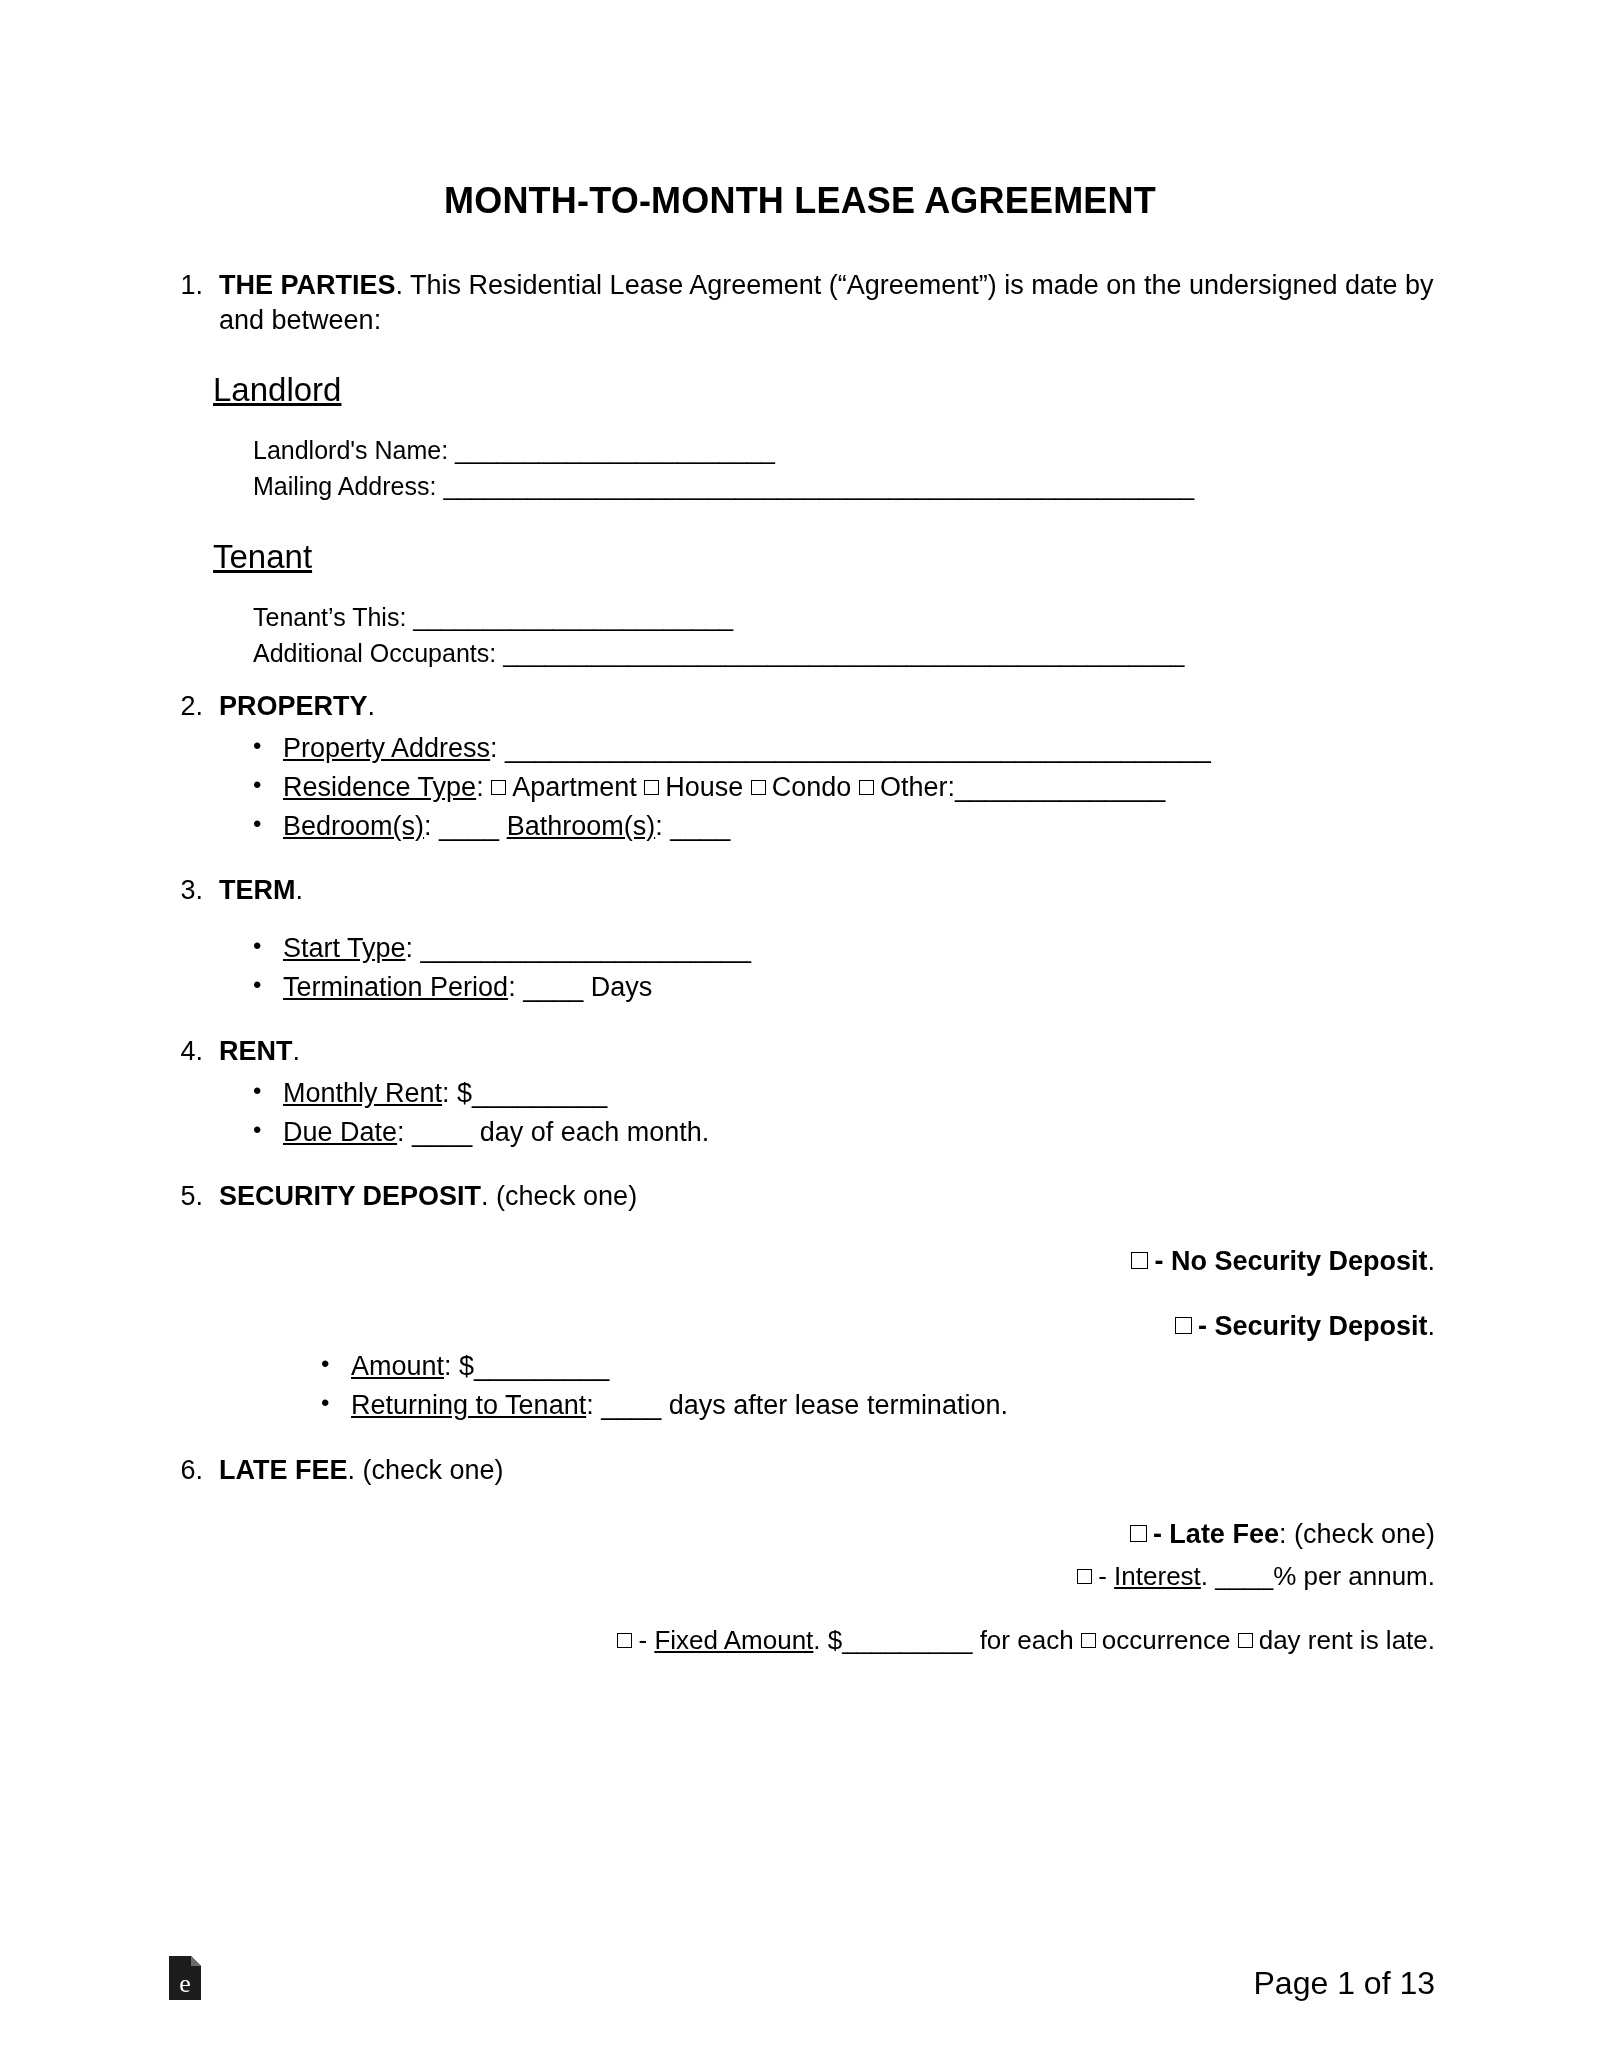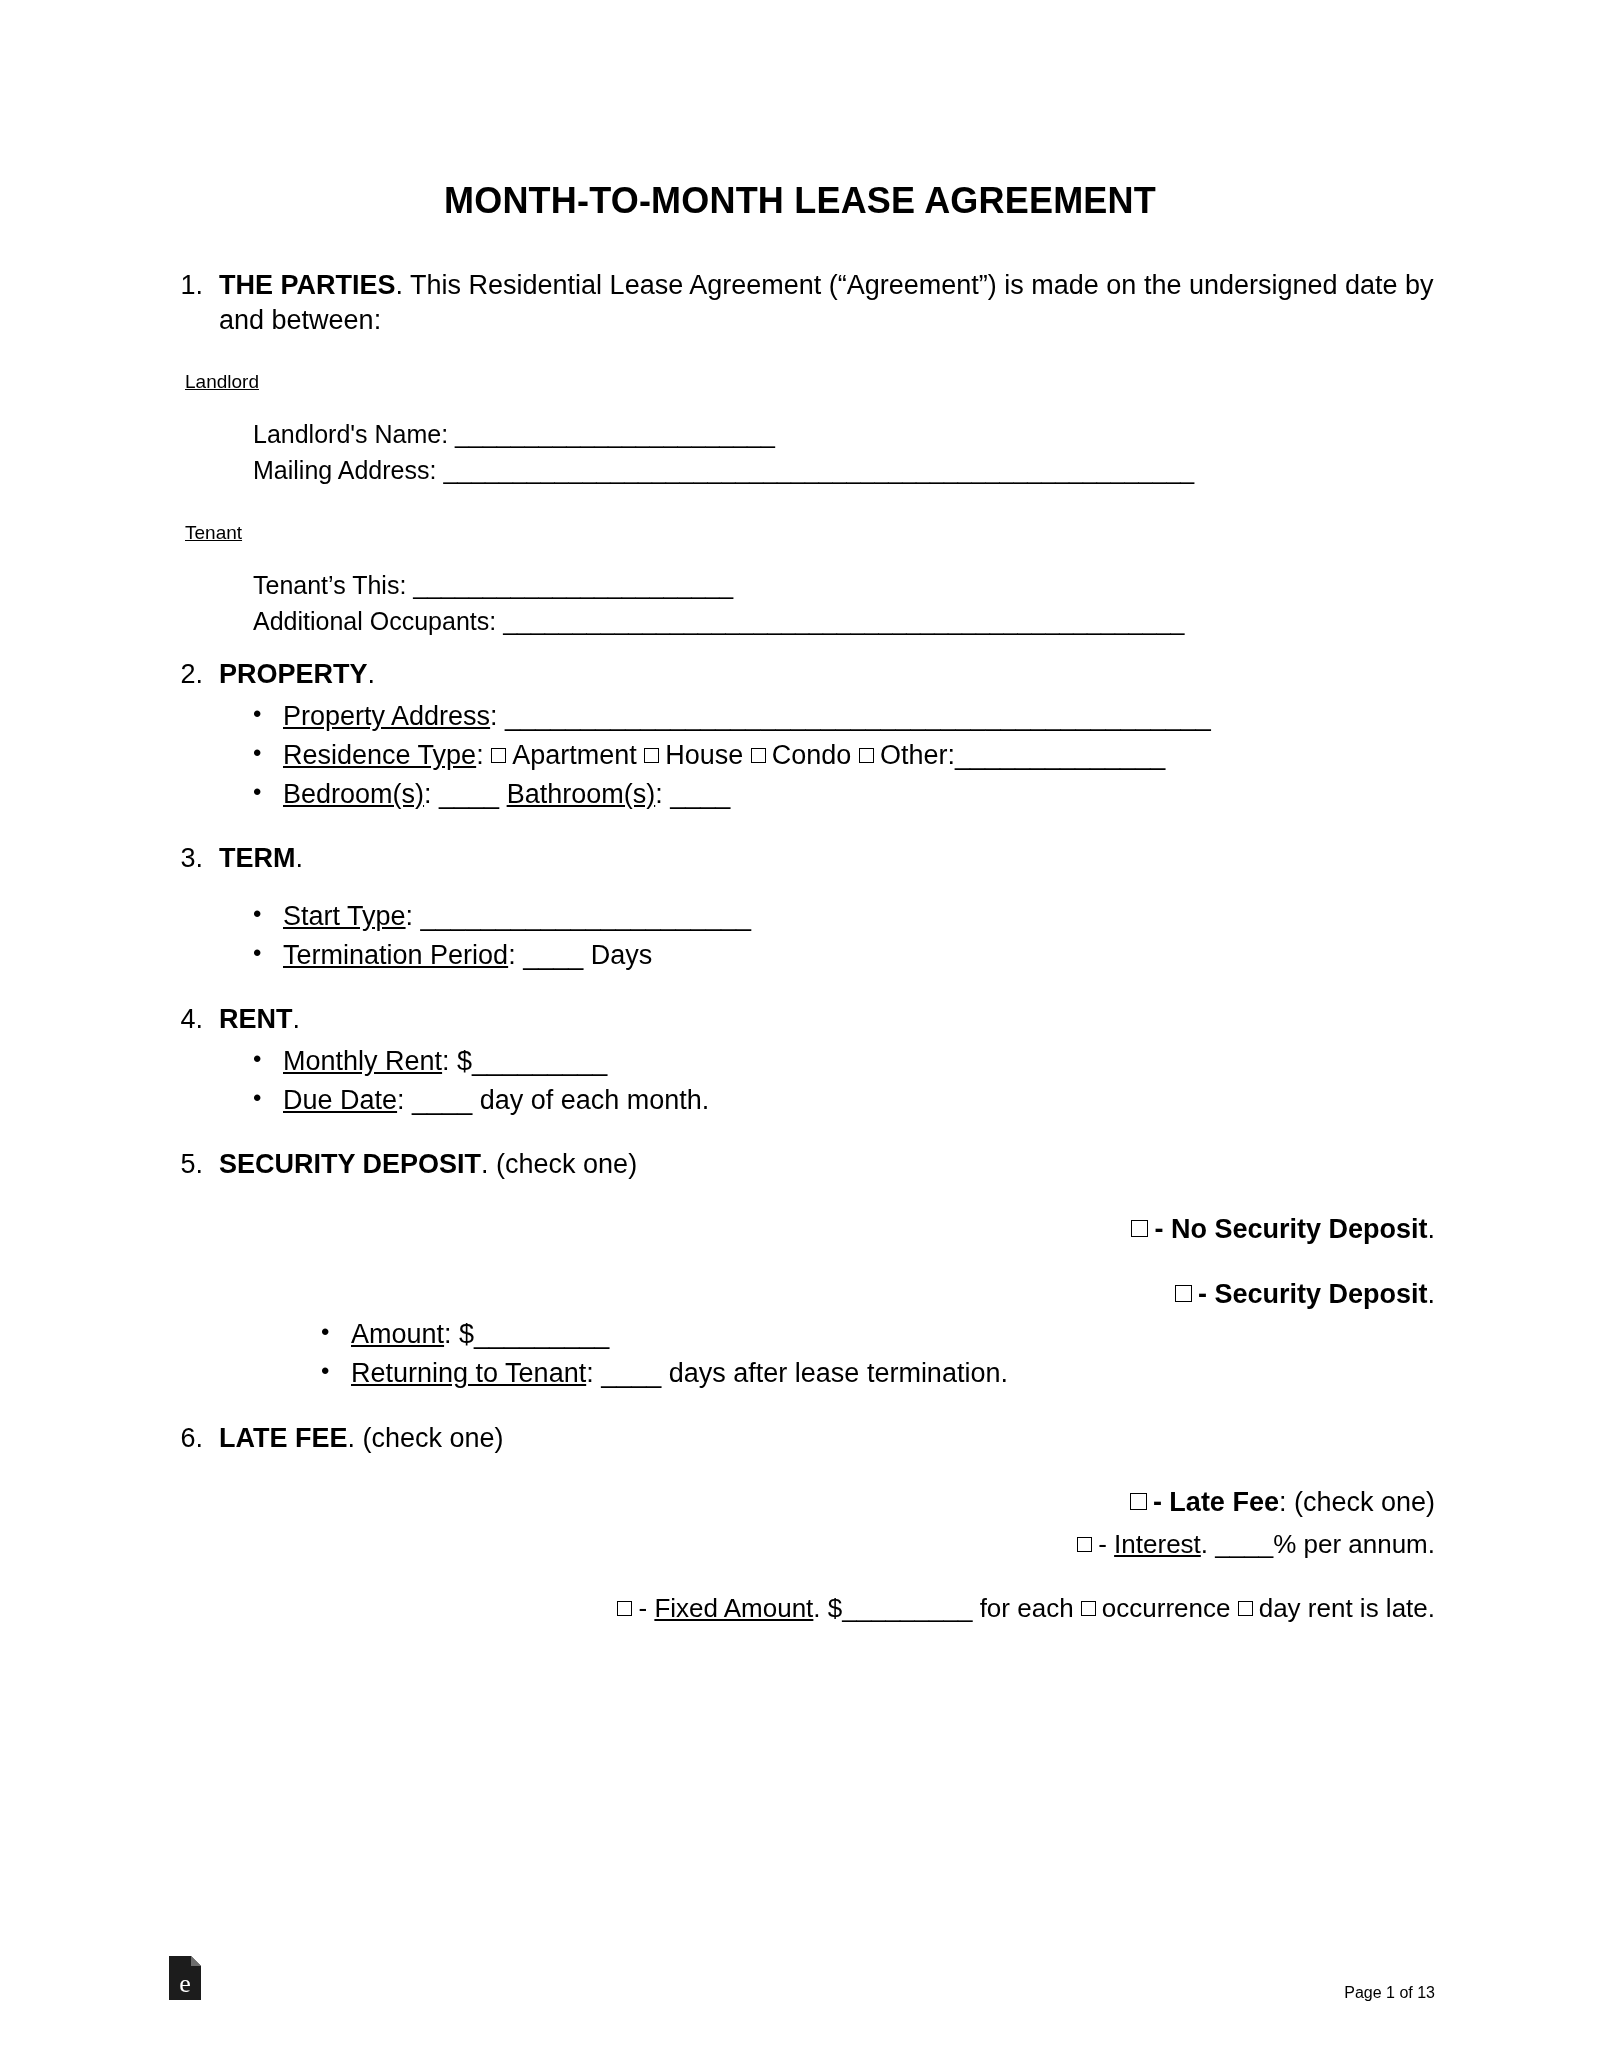--- a/index.html
+++ b/index.html
@@ -39,22 +39,22 @@
     text-align: right;
     padding-right: 16px;
     box-sizing: border-box;
   }
   .clause .body {
     flex: 1 1 auto;
   }
   b, .b { font-weight: bold; }
   .u { text-decoration: underline; }
   .sub-head {
-    margin: 34px 0 0 20px;
-    font-size: 19px;
+    margin: 34px 0 0 48px;
+    font-size: 33px;
     text-decoration: underline;
   }
   .field-block {
     margin: 24px 0 0 88px;
     font-size: 25px;
     line-height: 1.42;
   }
   .bullets {
     margin: 4px 0 0 0;
     padding: 0;
@@ -114,21 +114,21 @@
     display: flex;
     align-items: flex-end;
     justify-content: space-between;
   }
   .logo {
     display: flex;
     align-items: center;
     gap: 4px;
   }
   .page-num {
-    font-size: 16px;
+    font-size: 32px;
   }
   .blank { letter-spacing: 0px; }
 </style>
 </head>
 <body>
 
 <div class="page">
 
   <div class="doc-title">MONTH-TO-MONTH LEASE AGREEMENT</div>
 

